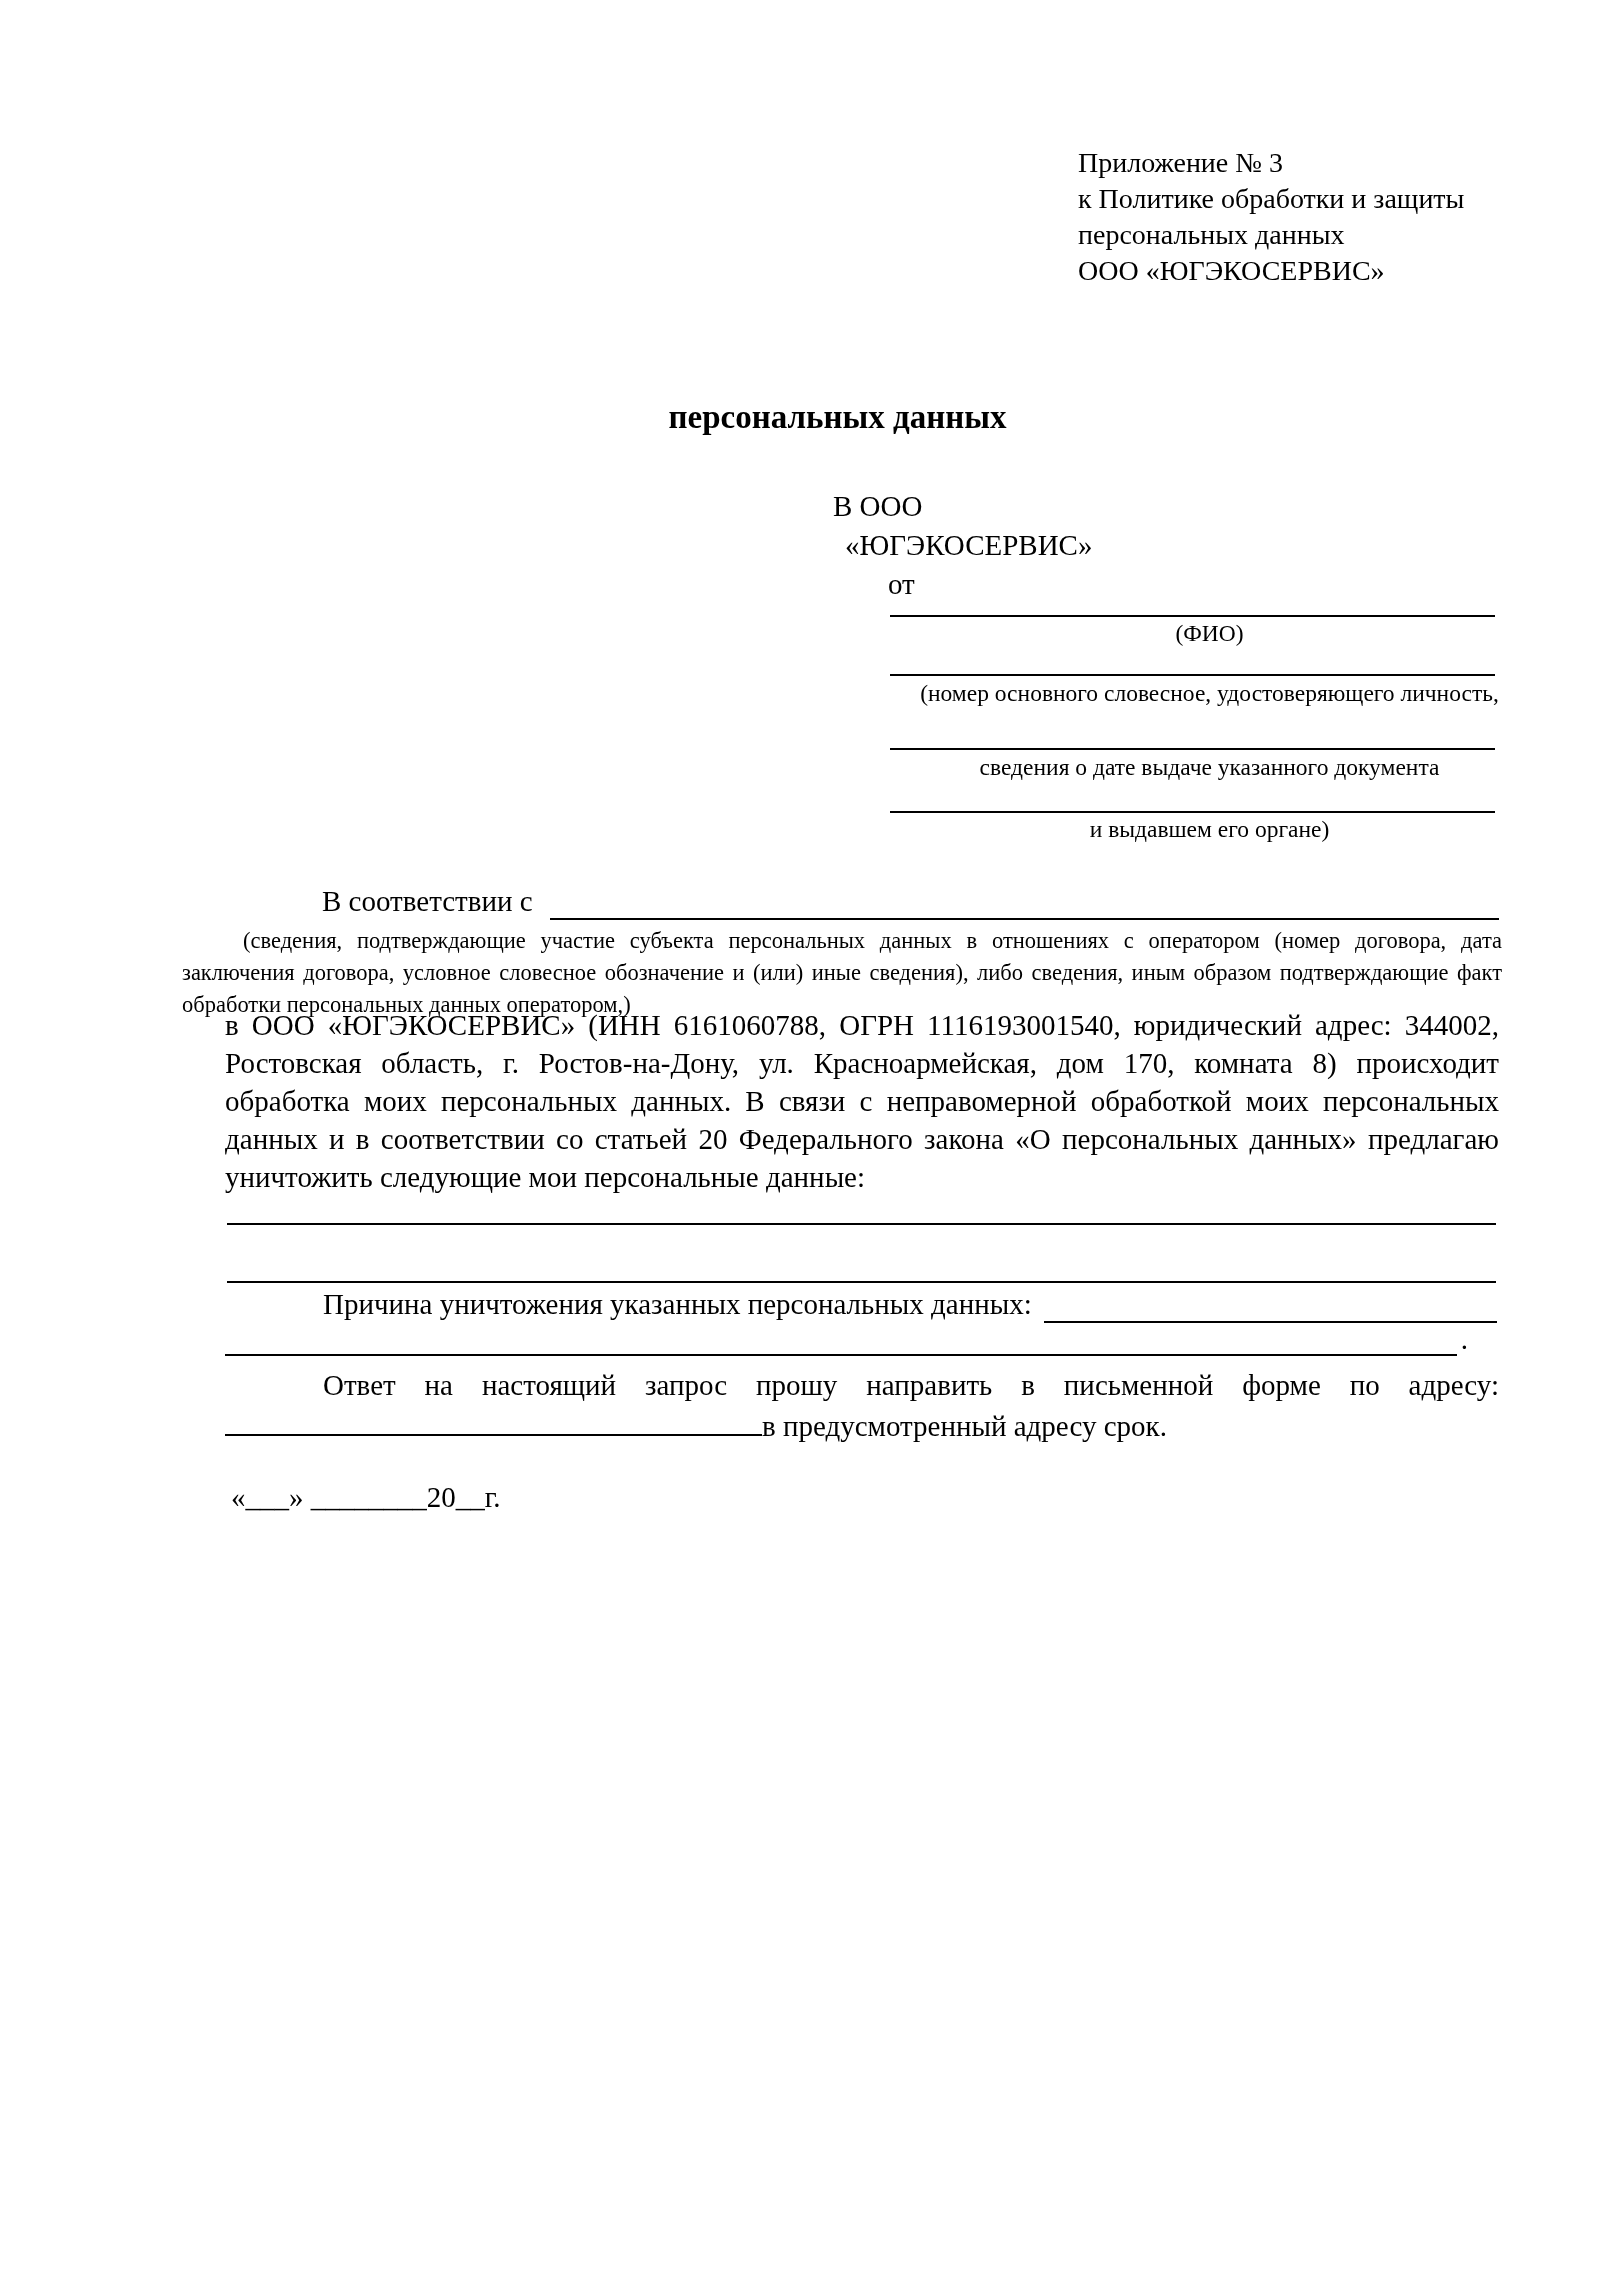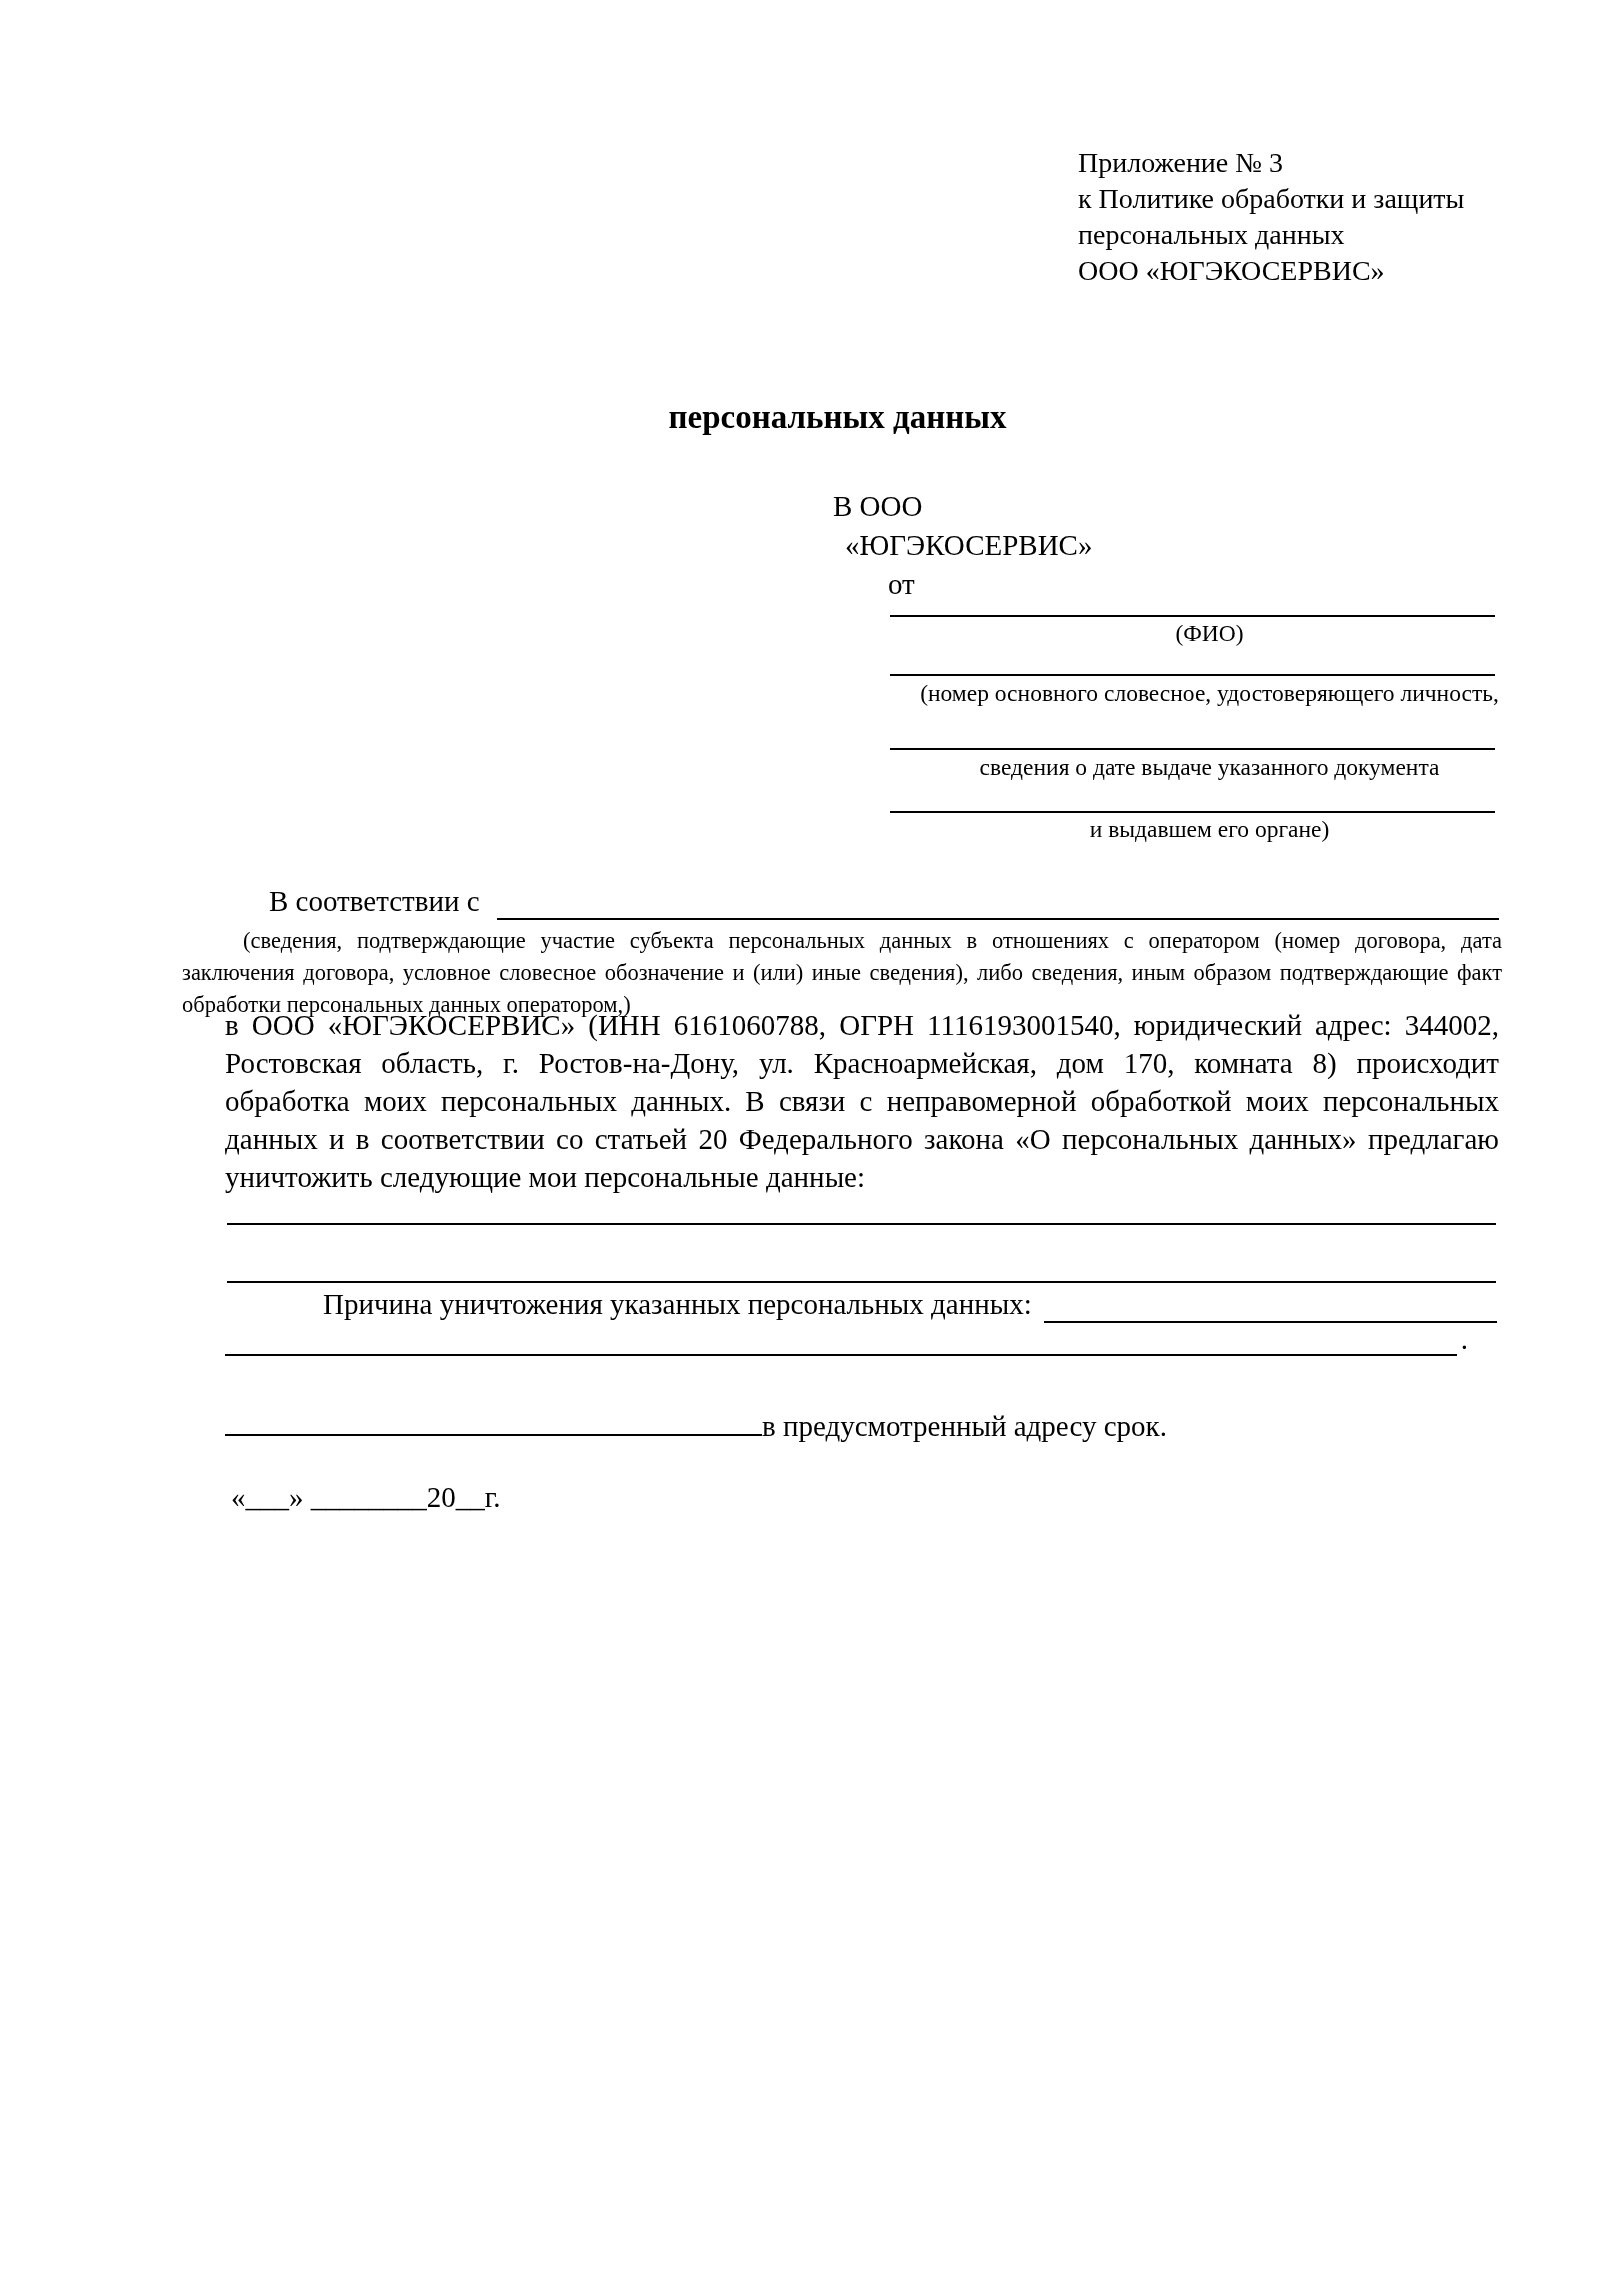--- a/index.html
+++ b/index.html
@@ -23,21 +23,21 @@
   .addr-from{left:888px;top:568px;}
 
   .blank{border-top:2px solid #000;height:0;}
   .id-blank{left:890px;width:605px;}
   .cap{font-size:23.5px;line-height:27.4px;text-align:center;}
   .id-cap{left:847px;width:725px;}
 
   .flex-row{display:flex;align-items:flex-start;}
   .fill{flex:1 1 auto;border-bottom:2px solid #000;}
   .accordance-row{left:225px;width:1274px;top:883px;line-height:37px;}
-  .accordance-row .lead{margin-left:44px;white-space:pre;}
+  .accordance-row .lead{margin-left:97px;white-space:pre;}
   .accordance-row .fill{height:35px;margin-left:9.8px;}
 
   .note-block{left:182px;width:1320px;top:925px;font-size:22.5px;line-height:32px;text-align:justify;text-indent:61px;}
 
   .body-par{left:225px;width:1274px;top:1006px;line-height:38px;text-align:justify;}
 
   .full-line-1{left:227px;width:1269px;top:1223px;}
   .full-line-2{left:227px;width:1269px;top:1281px;}
 
   .reason-row{left:225px;width:1272px;top:1286px;line-height:37px;}
@@ -103,20 +103,21 @@
   <div class="abs flex-row reason-row">
     <span class="lead">Причина уничтожения указанных персональных данных:</span>
     <span class="fill"></span>
   </div>
 
   <div class="abs flex-row period-row">
     <span class="fill"></span>
     <span>.</span>
   </div>
 
+  <div class="abs reply-line1">Ответ на настоящий запрос прошу направить в письменной форме по адресу:</div>
   <div class="abs reply-line2">
     <span class="inline-blank addr-blank"></span><span>в предусмотренный адресу срок.</span>
   </div>
 
   <div class="abs footer-date">«___» ________20__г.</div>
 
 </div>
 
 
 </body></html>

